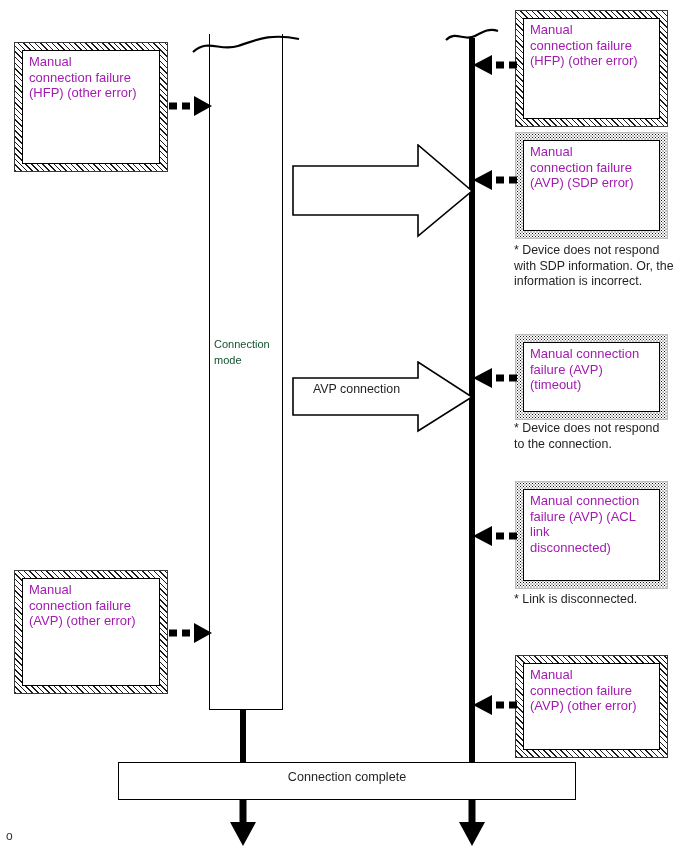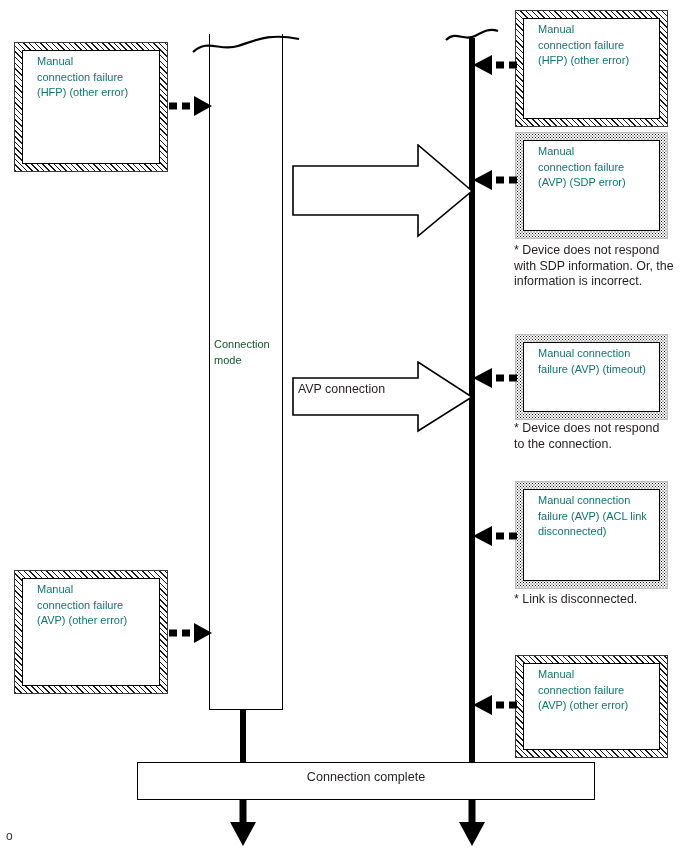--- a/index.html
+++ b/index.html
@@ -42,26 +42,26 @@
     border: 1px solid #bdbdbd;
   }
   .inner {
     position: absolute;
     box-sizing: border-box;
     background: #ffffff;
     border: 1.4px solid #000000;
   }
   .boxtext {
     position: absolute;
-    left: 14px;
+    left: 6px;
     top: 3px;
     right: 3px;
-    font-size: 11px;
-    line-height: 15.6px;
-    color: #0f766e;
+    font-size: 13px;
+    line-height: 15.6px;
+    color: #a21caf;
     white-space: pre-line;
   }
 
   
   .note {
     position: absolute;
     font-size: 12.4px;
     line-height: 15.6px;
     color: #231f20;
     white-space: pre-line;
@@ -176,21 +176,21 @@
     <polygon points="26,2 44,12 26,22" fill="#000"></polygon>
   </svg>
 
   <svg class="blockarrow" style="left:292px; top:144px;" width="182" height="94" viewBox="0 0 182 94">
     <polygon points="1,22 126,22 126,1 180,47 126,92 126,71 1,71" fill="#ffffff" stroke="#000000" stroke-width="1.6" stroke-linejoin="miter"></polygon>
   </svg>
 
   <svg class="blockarrow" style="left:292px; top:361px;" width="182" height="72" viewBox="0 0 182 72">
     <polygon points="1,17 126,17 126,1 180,36 126,70 126,54 1,54" fill="#ffffff" stroke="#000000" stroke-width="1.6" stroke-linejoin="miter"></polygon>
   </svg>
-  <div class="blockarrow-label" style="left:298px; top:382px; width:160px;">AVP connection</div>
+  <div class="blockarrow-label" style="left:313px; top:382px; width:160px;">AVP connection</div>
 
   <div class="frame-hatch" style="left:515px; top:10px; width:153px; height:117px;"></div>
   <div class="inner" style="left:523px; top:18px; width:137px; height:101px;">
     <div class="boxtext">Manual
 connection failure
 (HFP) (other error)</div>
   </div>
   <svg class="conn" style="left:468px; top:53px;" width="50" height="24" viewBox="0 0 50 24">
     <line x1="49" y1="12" x2="24" y2="12" stroke="#000" stroke-width="7" stroke-dasharray="8,5"></line>
     <polygon points="24,2 5,12 24,22" fill="#000"></polygon>
@@ -238,21 +238,21 @@
   <div class="inner" style="left:523px; top:663px; width:137px; height:87px;">
     <div class="boxtext">Manual
 connection failure
 (AVP) (other error)</div>
   </div>
   <svg class="conn" style="left:468px; top:693px;" width="50" height="24" viewBox="0 0 50 24">
     <line x1="49" y1="12" x2="24" y2="12" stroke="#000" stroke-width="7" stroke-dasharray="8,5"></line>
     <polygon points="24,2 5,12 24,22" fill="#000"></polygon>
   </svg>
 
-  <div class="bar" style="left:137px; top:762px; width:458px; height:38px;">
+  <div class="bar" style="left:118px; top:762px; width:458px; height:38px;">
     <div class="bar-label">Connection complete</div>
   </div>
 
   <svg class="exit" style="left:228px; top:800px;" width="30" height="48" viewBox="0 0 30 48">
     <line x1="15" y1="0" x2="15" y2="24" stroke="#000" stroke-width="7"></line>
     <polygon points="2,22 28,22 15,46" fill="#000"></polygon>
   </svg>
 
   <svg class="exit" style="left:457px; top:800px;" width="30" height="48" viewBox="0 0 30 48">
     <line x1="15" y1="0" x2="15" y2="24" stroke="#000" stroke-width="7"></line>

